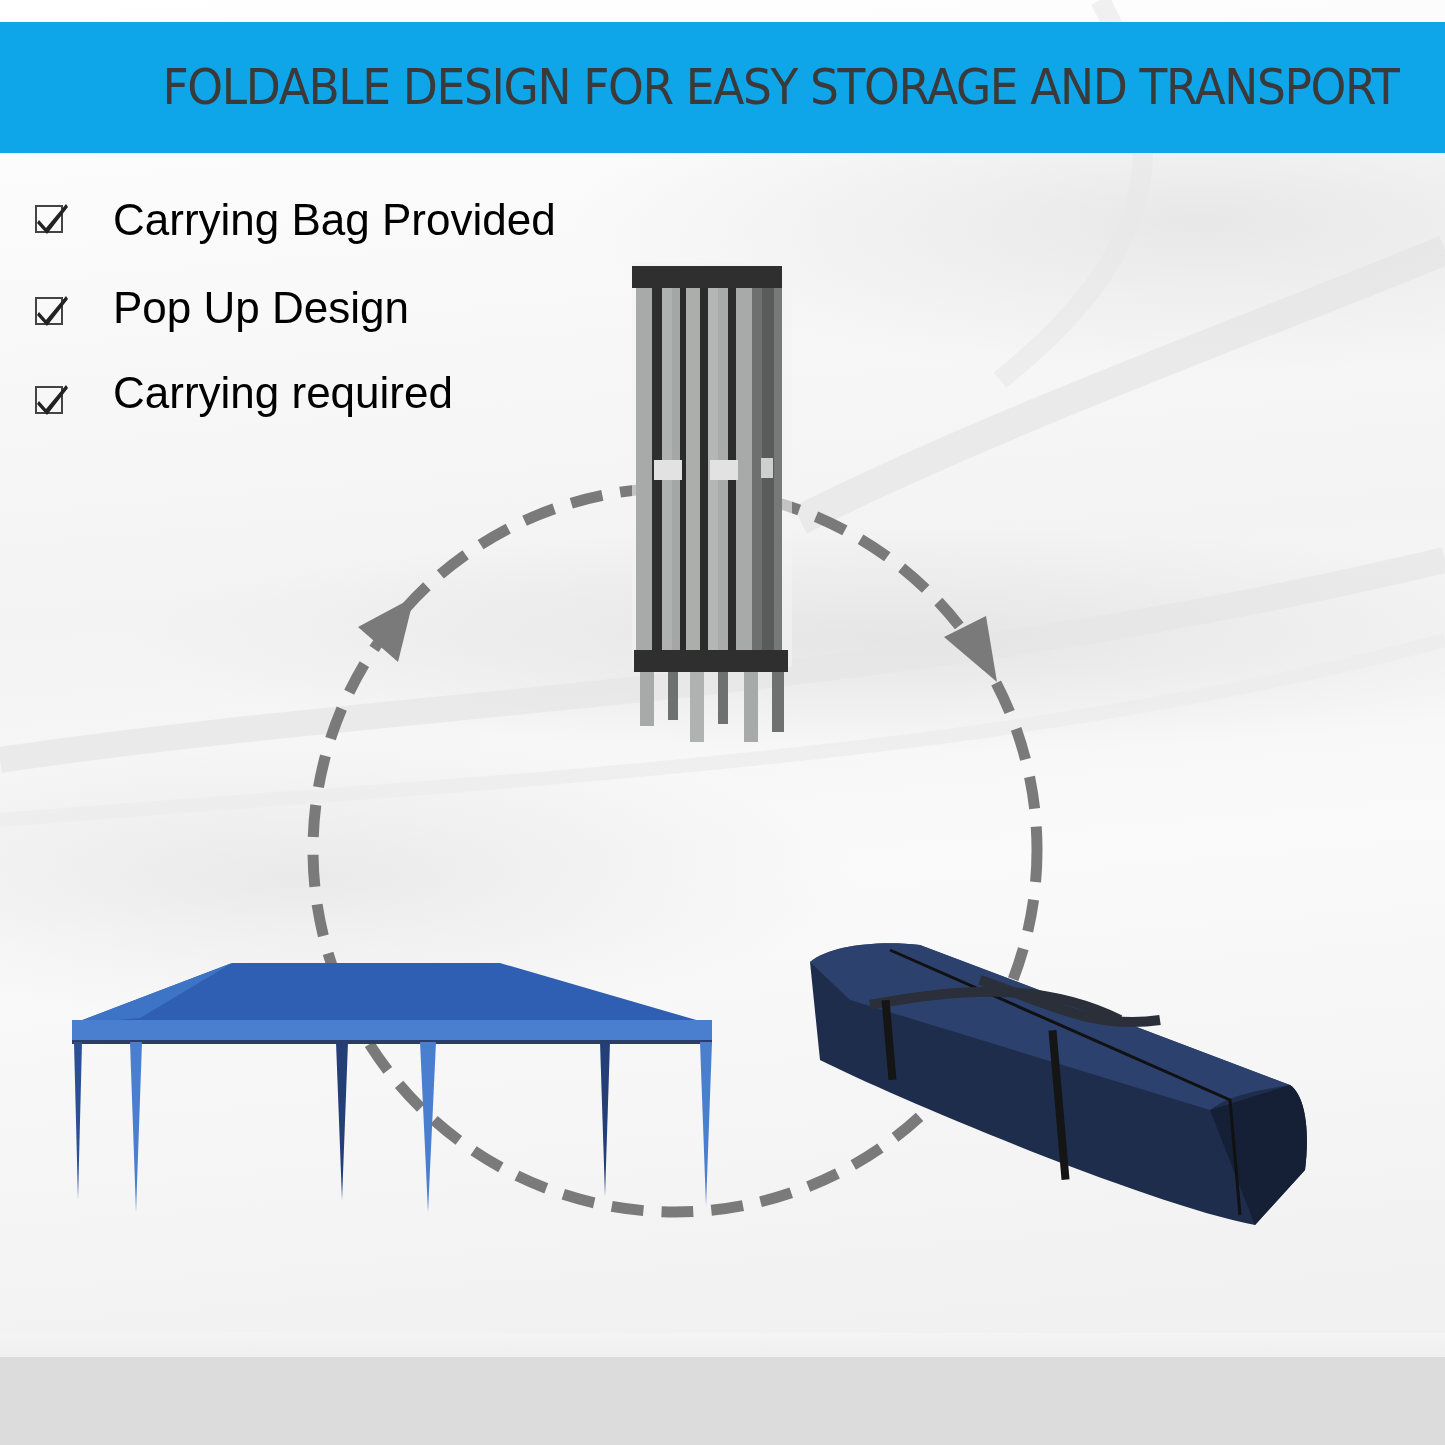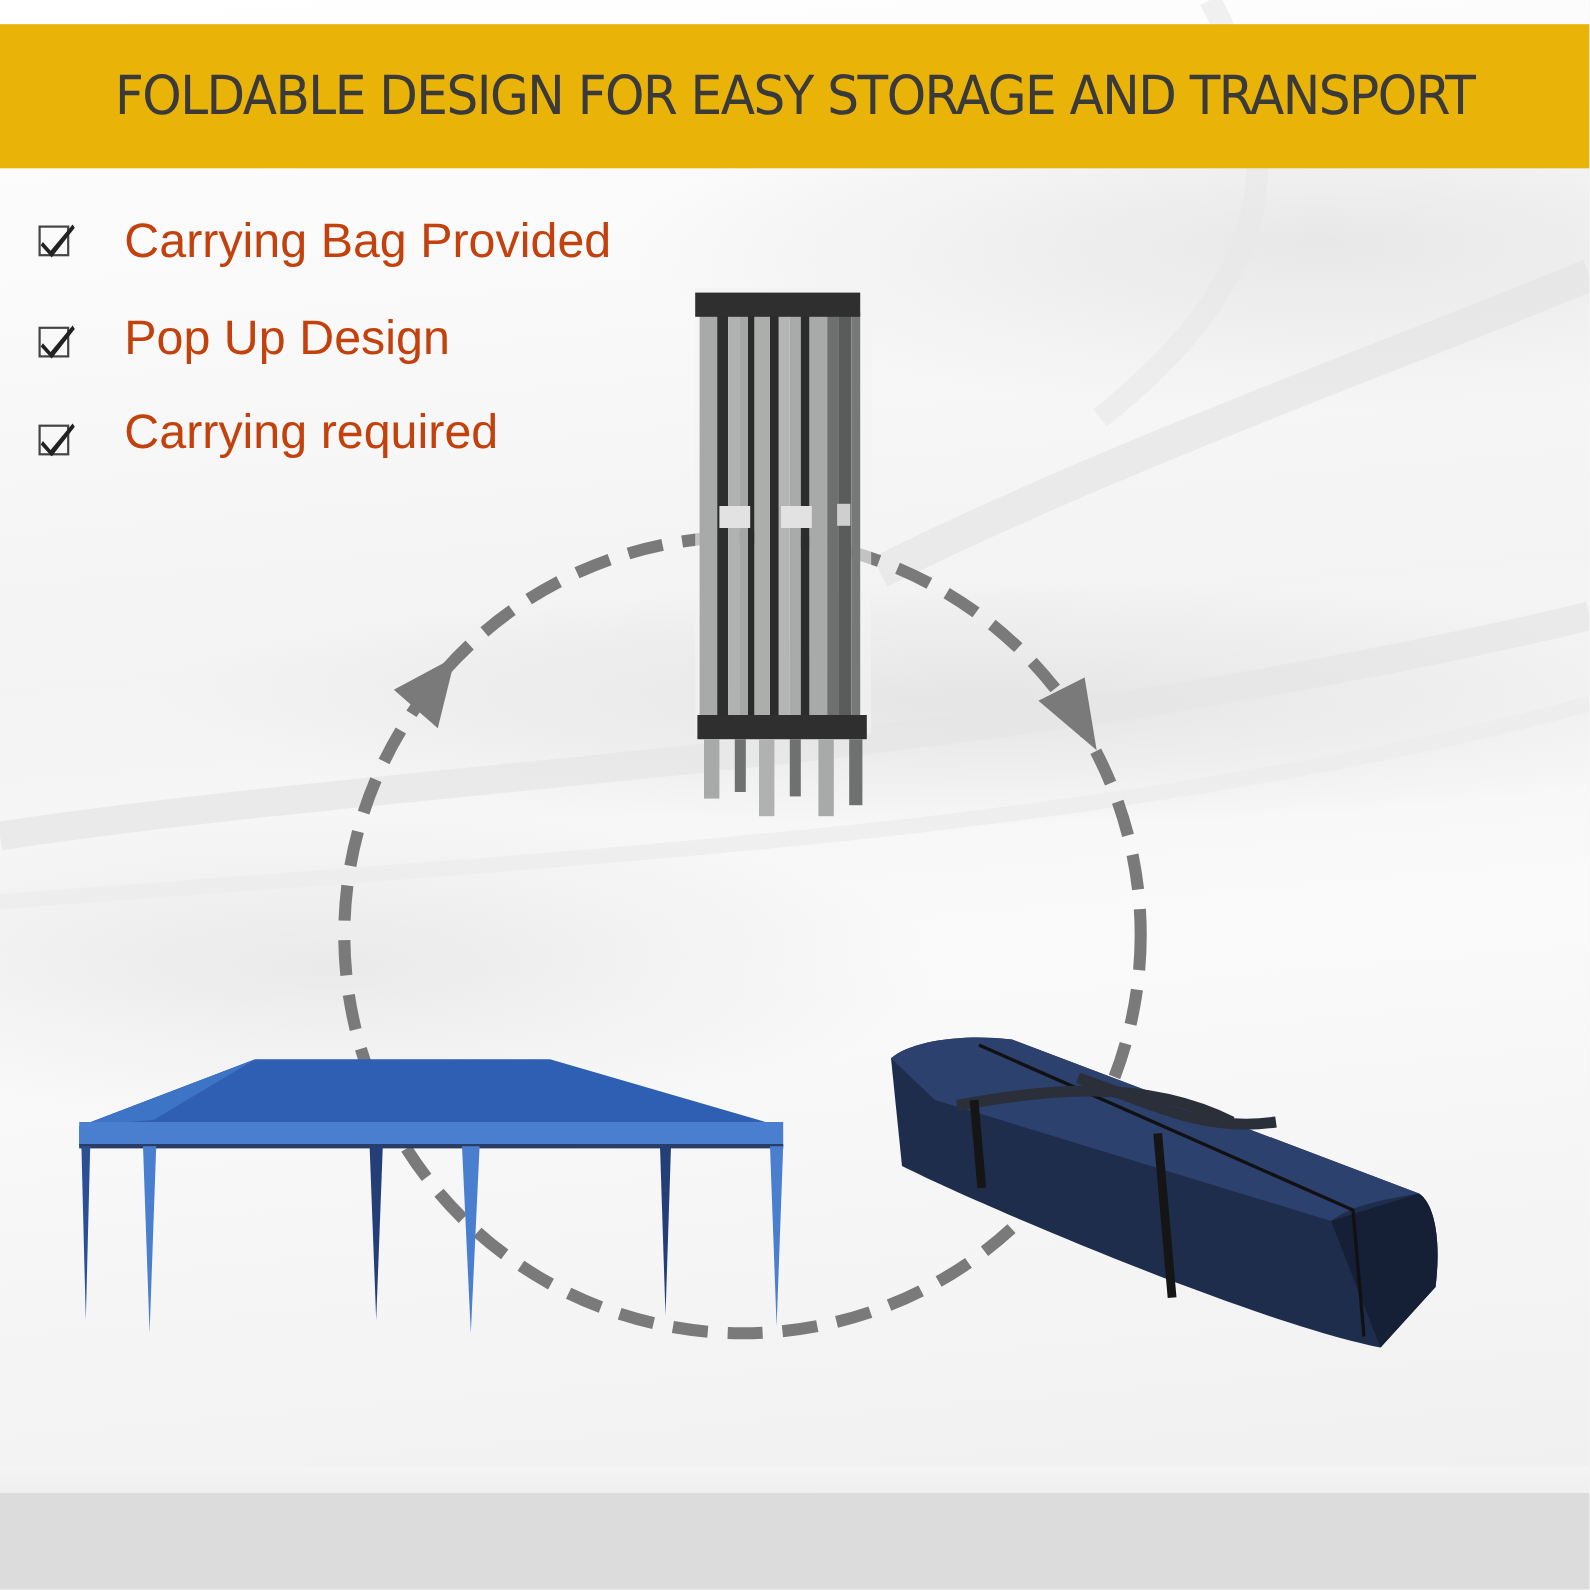--- a/index.html
+++ b/index.html
@@ -12,37 +12,37 @@
       position: absolute; inset: 0;
       background:
         radial-gradient(ellipse 900px 220px at 1200px 220px, rgba(200,200,200,0.35), transparent 70%),
         radial-gradient(ellipse 1100px 160px at 900px 640px, rgba(210,210,210,0.45), transparent 70%),
         radial-gradient(ellipse 800px 200px at 300px 880px, rgba(205,205,205,0.35), transparent 70%),
         linear-gradient(175deg, #ffffff 0%, #f3f3f3 40%, #fafafa 60%, #eeeeee 100%);
     }
     .bg svg { position: absolute; inset: 0; }
     .header-band {
       position: absolute; left: 0; top: 22px; width: 1445px; height: 131px;
-      background: #eab308;
-      display: flex; align-items: center; justify-content: center;
+      background: #0ea5e9;
+      display: flex; align-items: center; justify-content: flex-end;
     }
     .header-title {
       font-family: "DejaVu Sans", sans-serif;
       font-size: 49px; letter-spacing: -1.5px; color: #3a3a3a;
       transform: scaleX(0.93); white-space: nowrap;
     }
     .features { position: absolute; left: 34px; top: 190px; }
     .feature {
       position: absolute; left: 0; display: flex; align-items: center; height: 60px;
     }
     .feature .check { position: absolute; left: 0; width: 44px; height: 44px; }
     .feature .label {
       position: absolute; left: 79px; white-space: nowrap;
       font-family: "Liberation Sans", sans-serif;
-      font-size: 44px; color: #c2410c;
+      font-size: 44px; color: #000000;
     }
     .footer-band {
       position: absolute; left: 0; top: 1357px; width: 1445px; height: 88px;
       background: #dcdcdc;
     }
     .footer-band::before {
       content: ""; position: absolute; left: 0; top: -24px; width: 100%; height: 24px;
       background: linear-gradient(#f4f4f4, #efefef);
     }
     .graphic { position: absolute; inset: 0; }

